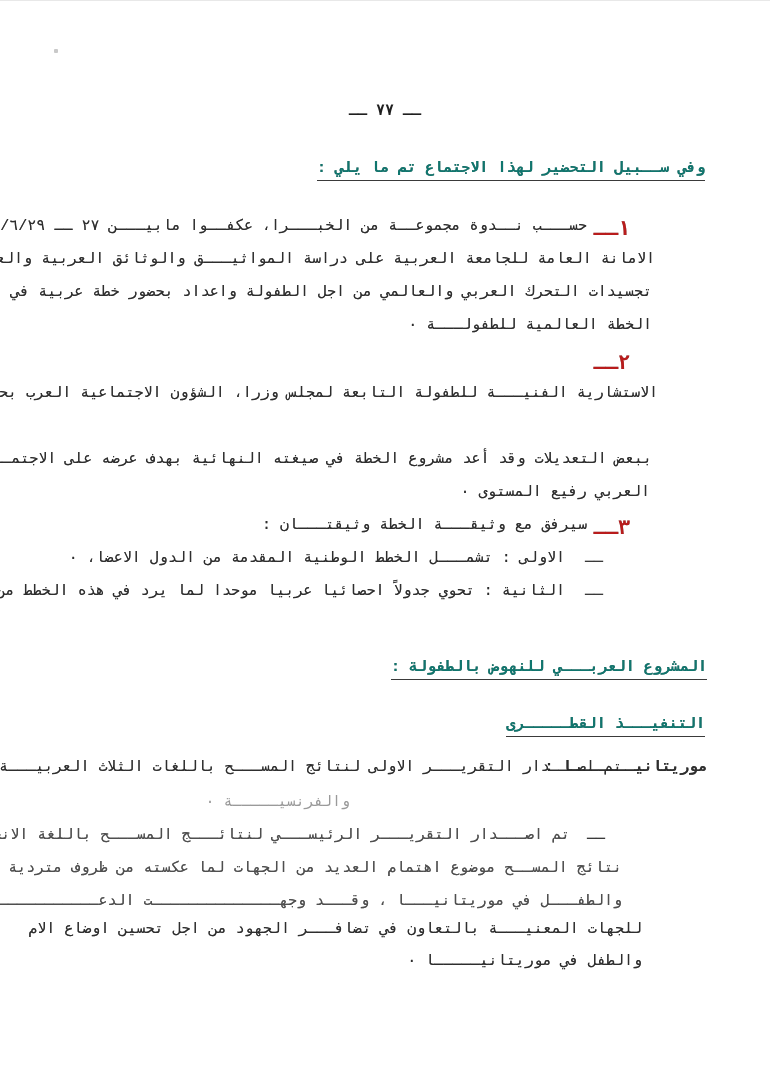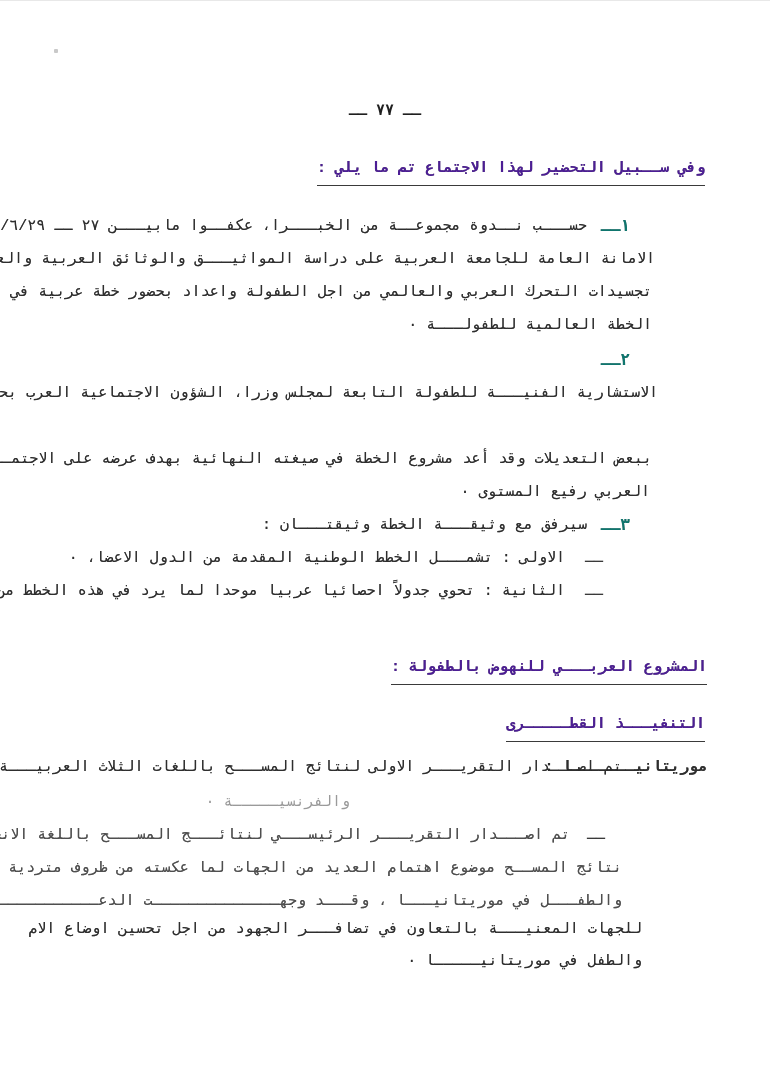--- a/index.html
+++ b/index.html
@@ -21,27 +21,26 @@
     color:#2e2e2e;
     text-shadow:0 0 0.5px rgba(30,30,30,0.55);
   }
   .pageno{
     position:absolute;left:0;right:0;text-align:center;
     font-size:15px;font-weight:bold;letter-spacing:2px;
     color:#1f1f1f;
   }
   .heading{
     font-weight:bold;
-    color:#4c1d95;
+    color:#0f766e;
     border-bottom:1.6px solid #3a3a3a;
-    padding-bottom:5px;
   }
   .marker{
     position:absolute;white-space:nowrap;
-    font-size:16px;color:#0f766e;font-weight:bold;
+    font-size:20px;color:#b91c1c;font-weight:bold;
     text-shadow:0 0 0.5px rgba(30,30,30,0.5);
   }
   .dash{
     position:absolute;white-space:nowrap;
     font-size:15px;color:#3a3a3a;
   }
   .faded{color:#9a9a9a;text-shadow:none;}
   .semi{color:#4f4f4f;}
   .speck{
     position:absolute;width:4px;height:4px;

